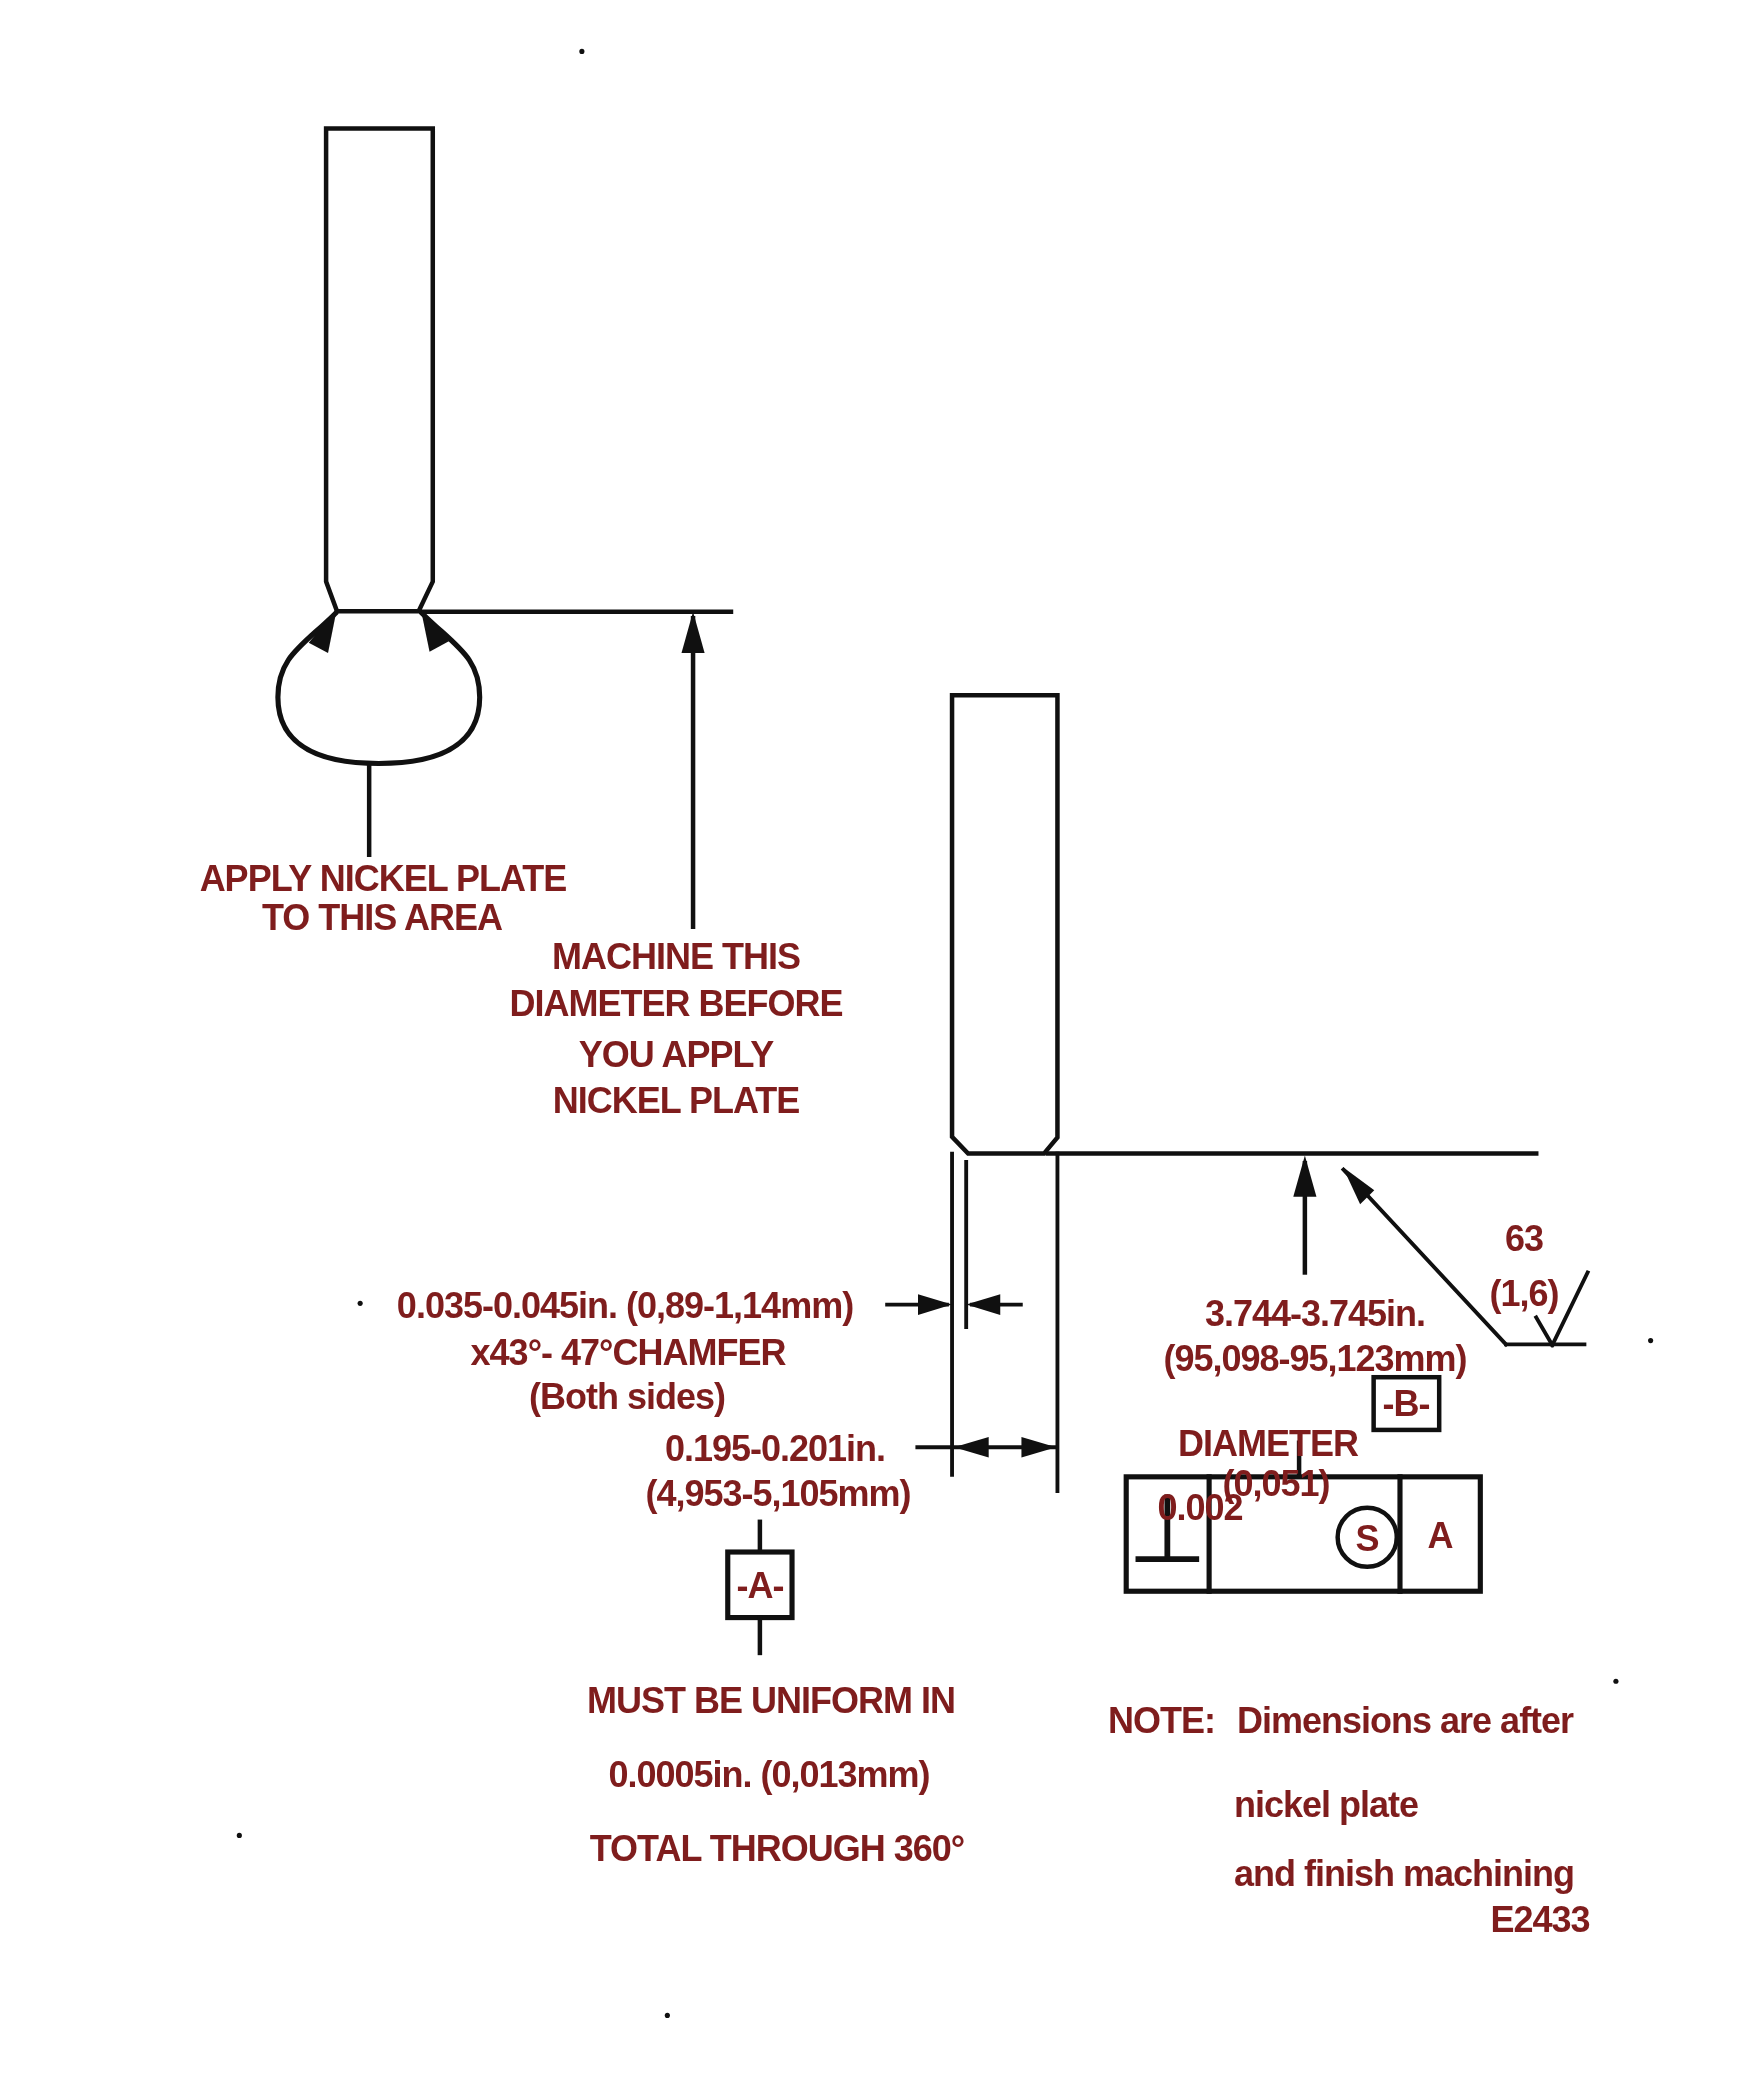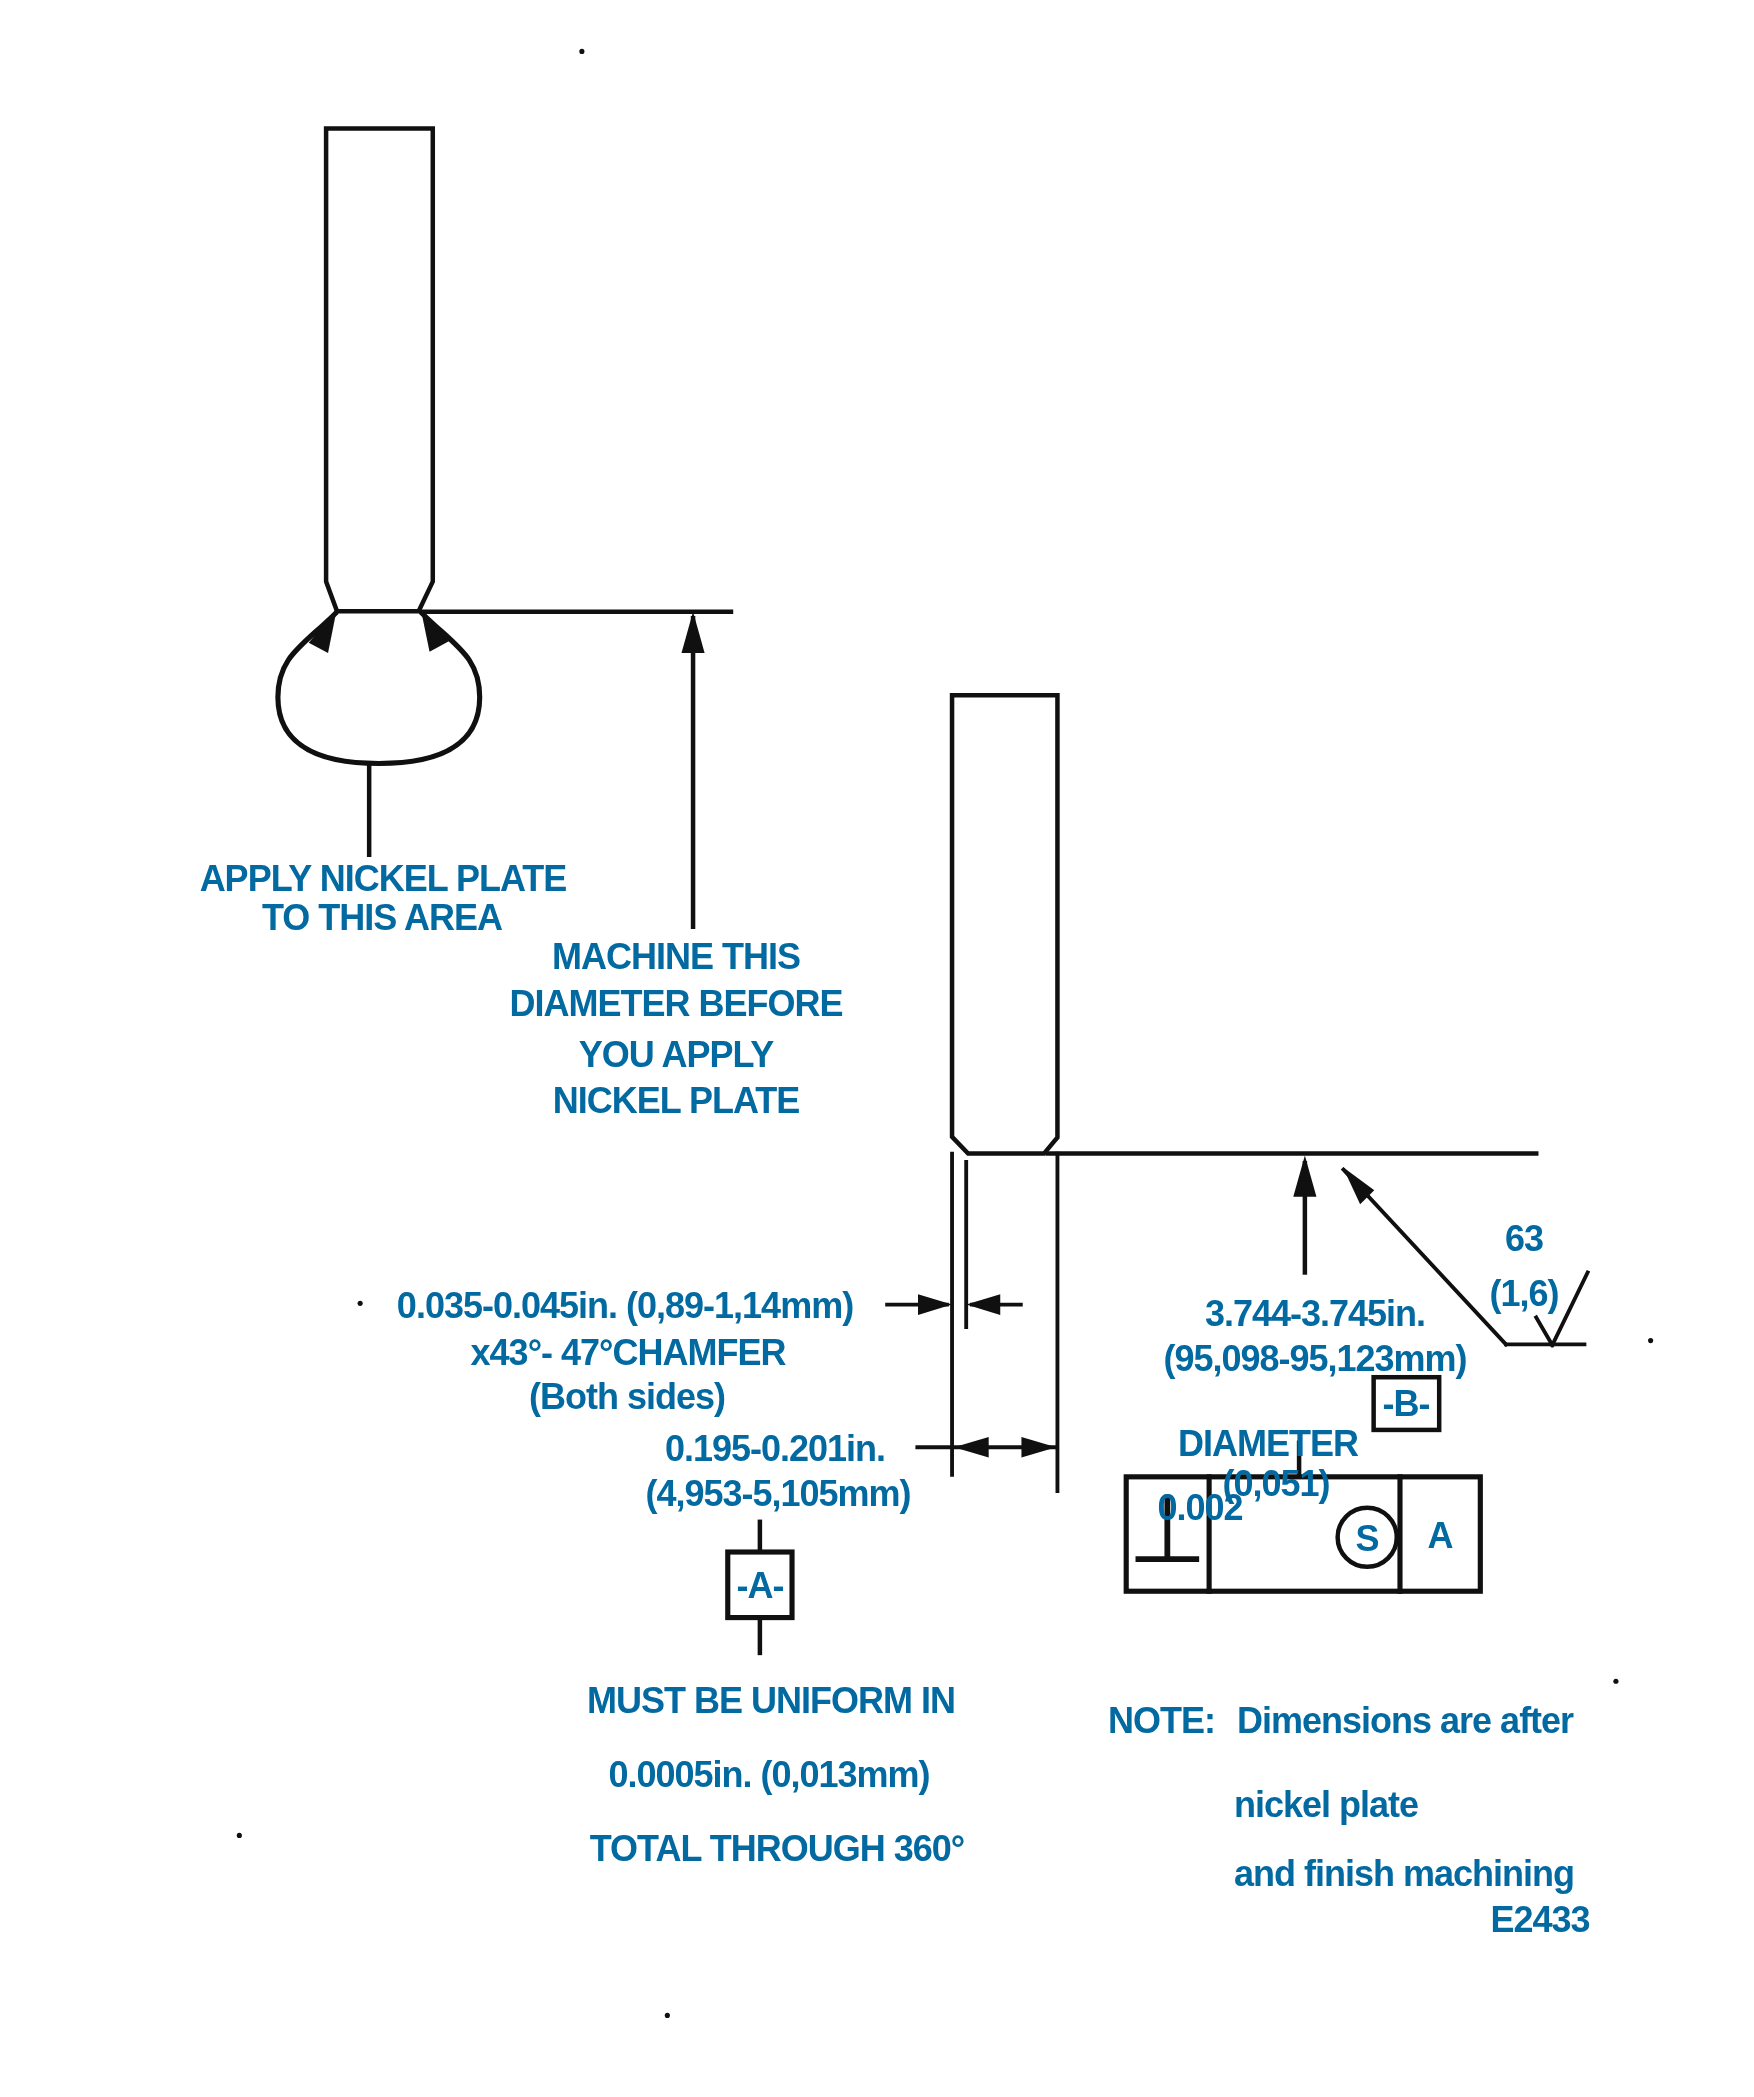--- a/index.html
+++ b/index.html
@@ -5,21 +5,21 @@
   html,body{margin:0;padding:0;background:#ffffff;}
   #canvas{position:relative;width:1755px;height:2097px;background:#ffffff;overflow:hidden;}
   #drawing{position:absolute;left:0;top:0;}
   .lbl{
     position:absolute;
     font-family:"Liberation Sans", sans-serif;
     font-weight:700;
     font-size:36px;
     line-height:37px;
     letter-spacing:-1px;
-    color:#0369a1;
+    color:#7f1d1d;
     white-space:nowrap;
   }
   .c{transform:translate(-50%,-50%);}
   .l{transform:translate(0,-50%);}
 </style>
 </head>
 <body>
 
 <div id="canvas">
 

